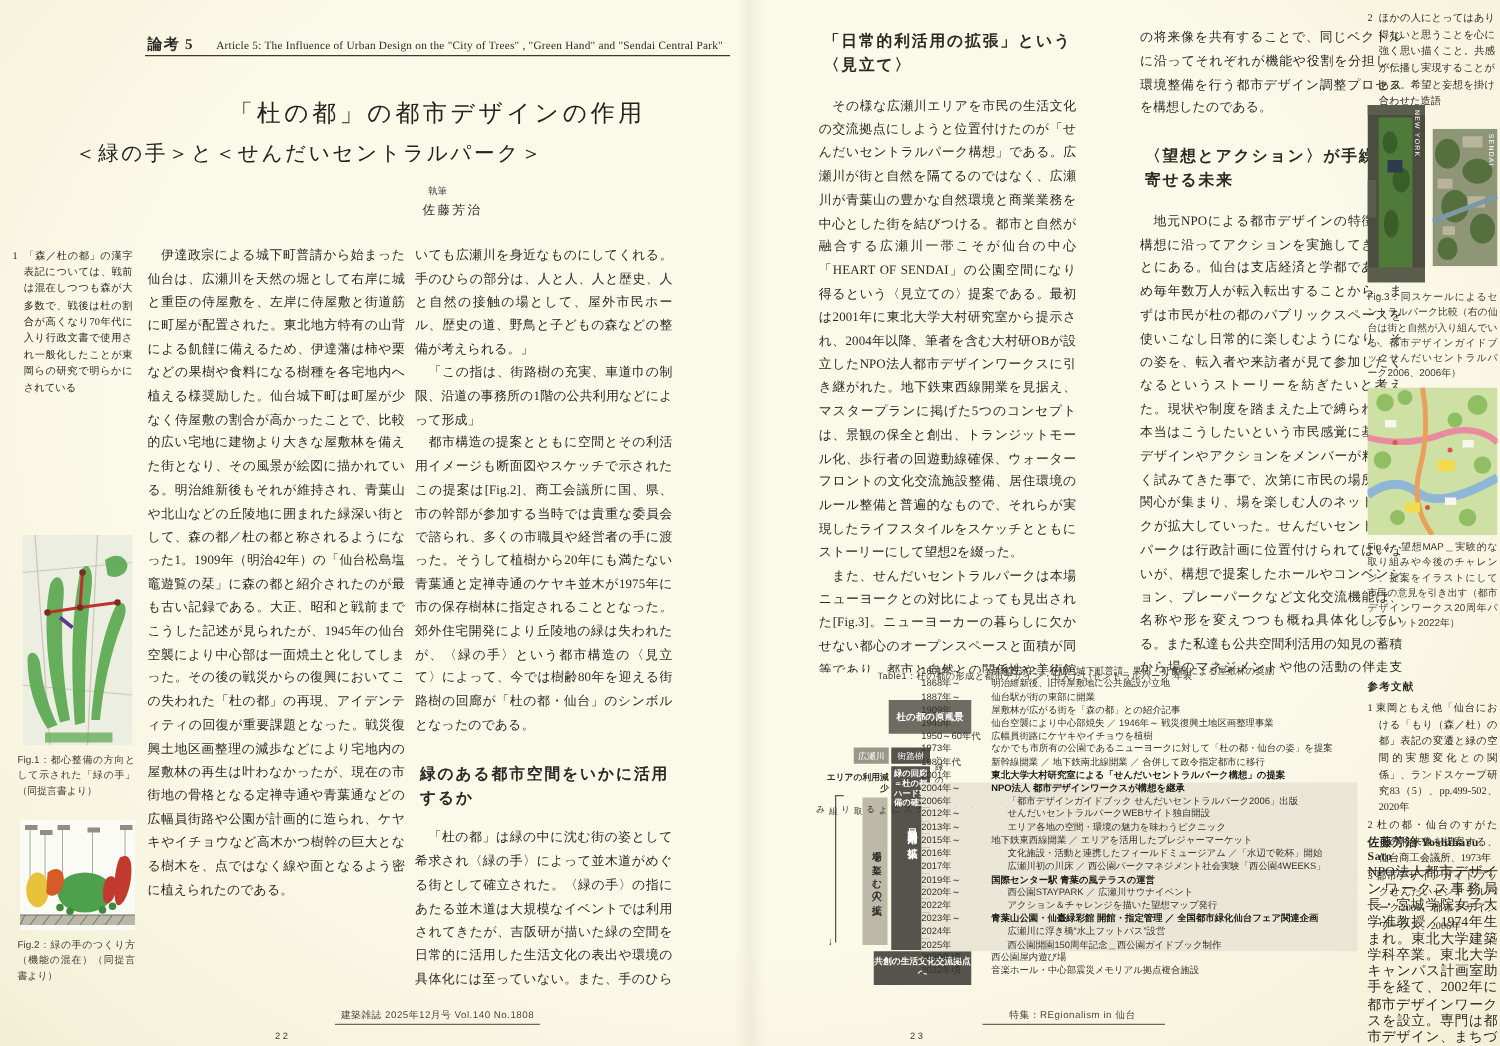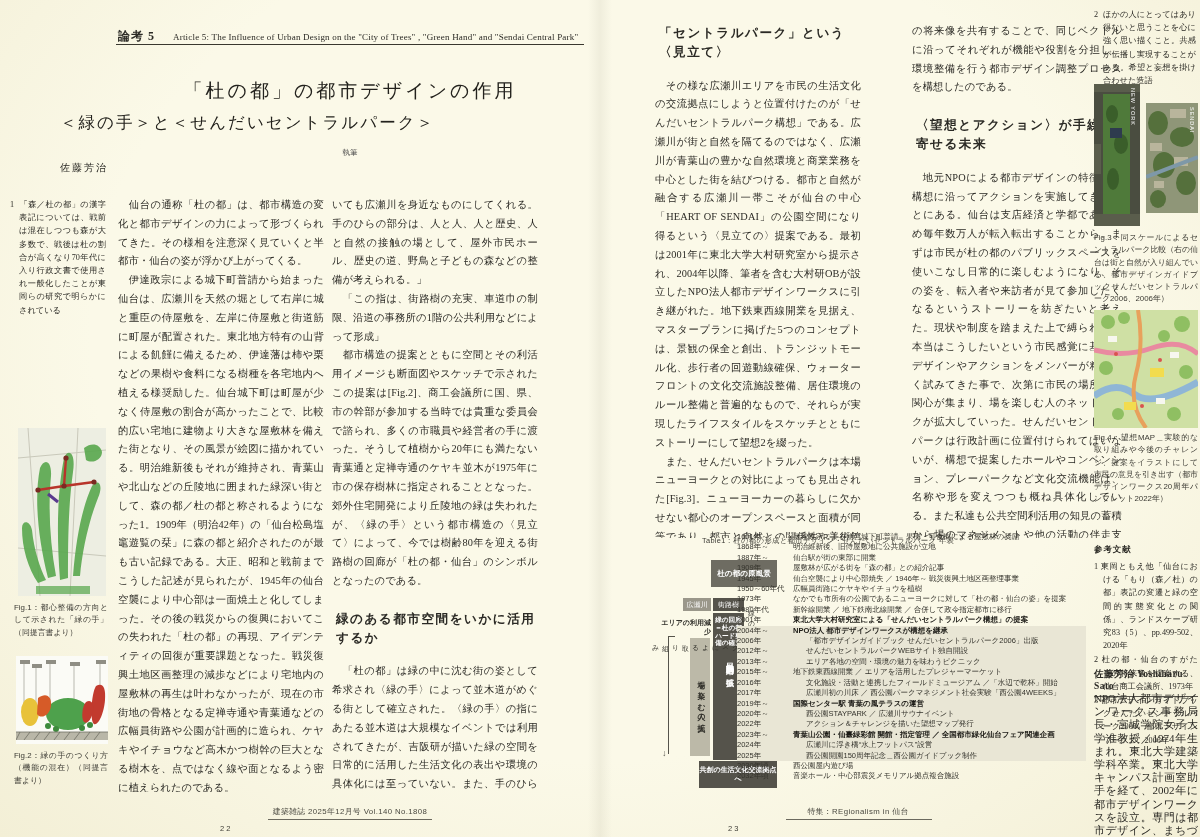--- a/index.html
+++ b/index.html
@@ -10,21 +10,21 @@
   .abs{position:absolute}
   .fold{position:absolute;left:588px;top:0;width:24px;height:837px;
     background:linear-gradient(to right,rgba(0,0,0,0) 0,rgba(90,85,60,.07) 50%,rgba(0,0,0,0) 100%)}
   
   .kick{font-weight:bold;font-size:12px;letter-spacing:1px}
   .entitle{font-size:9px;letter-spacing:.2px;margin-left:14px}
   .headrule{position:absolute;left:116px;top:44px;width:468px;border-top:1.4px solid #3a382f}
   .t1{position:absolute;left:60px;top:78px;width:580px;text-align:center;font-size:19px;letter-spacing:3px;color:#23221d}
   .t2{position:absolute;left:60px;top:112px;width:580px;text-align:left;font-size:16.5px;letter-spacing:2px;color:#23221d}
   .byl{position:absolute;left:60px;top:148px;width:580px;text-align:center;font-size:7.5px;color:#444}
-  .byn{position:absolute;left:60px;top:161px;width:580px;text-align:left;font-size:10px;letter-spacing:2px}
+  .byn{position:absolute;left:72px;top:161px;width:580px;text-align:center;font-size:10px;letter-spacing:2px}
   
   .col{position:absolute;width:206px;font-size:10.3px;line-height:18.8px;text-align:justify;letter-spacing:.1px;overflow:hidden}
   .col p{text-align:justify}
   .col p.ind{text-indent:1.05em}
   .h{font-weight:bold;font-size:12.6px;letter-spacing:1.5px;margin:19px 0 15px 4px;text-align:left}
   .h.top{margin-top:2px}
   
   .mnote{position:absolute;font-size:8.2px;line-height:13.2px;text-align:justify;letter-spacing:0}
   .mnote .num{display:inline-block;width:9px;margin-left:-9px}
   .hang{padding-left:9px}
@@ -153,34 +153,33 @@
         <line x1="44" y1="76" x2="38" y2="84"></line>
         <line x1="54" y1="76" x2="48" y2="84"></line>
         <line x1="64" y1="76" x2="58" y2="84"></line>
         <line x1="74" y1="76" x2="68" y2="84"></line>
         <line x1="84" y1="76" x2="78" y2="84"></line>
       </g>
   </svg>
   <div class="cap" style="left:14px;top:750px;width:94px">Fig.2：緑の手のつくり方（機能の混在）（同提言書より）</div>
 
   <div class="col" style="left:118px;top:196px;height:596px">
-    <p class="ind">仙台の通称「杜の都」は、都市構造の変化と都市デザインの力によって形づくられてきた。その様相を注意深く見ていくと半都市・仙台の姿が浮かび上がってくる。</p>
     <p class="ind">伊達政宗による城下町普請から始まった仙台は、広瀬川を天然の堀として右岸に城と重臣の侍屋敷を、左岸に侍屋敷と街道筋に町屋が配置された。東北地方特有の山背による飢饉に備えるため、伊達藩は柿や栗などの果樹や食料になる樹種を各宅地内へ植える様奨励した。仙台城下町は町屋が少なく侍屋敷の割合が高かったことで、比較的広い宅地に建物より大きな屋敷林を備えた街となり、その風景が絵図に描かれている。明治維新後もそれが維持され、青葉山や北山などの丘陵地に囲まれた緑深い街として、森の都／杜の都と称されるようになった1。1909年（明治42年）の「仙台松島塩竈遊覧の栞」に森の都と紹介されたのが最も古い記録である。大正、昭和と戦前までこうした記述が見られたが、1945年の仙台空襲により中心部は一面焼土と化してしまった。その後の戦災からの復興においてこの失われた「杜の都」の再現、アイデンティティの回復が重要課題となった。戦災復興土地区画整理の減歩などにより宅地内の屋敷林の再生は叶わなかったが、現在の市街地の骨格となる定禅寺通や青葉通などの広幅員街路や公園が計画的に造られ、ケヤキやイチョウなど高木かつ樹幹の巨大となる樹木を、点ではなく線や面となるよう密に植えられたのである。</p>
 
   </div>
   <div class="col" style="left:332px;top:196px;height:596px">
     <p>いても広瀬川を身近なものにしてくれる。手のひらの部分は、人と人、人と歴史、人と自然の接触の場として、屋外市民ホール、歴史の道、野鳥と子どもの森などの整備が考えられる。」</p>
     <p class="ind">「この指は、街路樹の充実、車道巾の制限、沿道の事務所の1階の公共利用などによって形成」</p>
     <p class="ind">都市構造の提案とともに空間とその利活用イメージも断面図やスケッチで示されたこの提案は[Fig.2]、商工会議所に国、県、市の幹部が参加する当時では貴重な委員会で諮られ、多くの市職員や経営者の手に渡った。そうして植樹から20年にも満たない青葉通と定禅寺通のケヤキ並木が1975年に市の保存樹林に指定されることとなった。郊外住宅開発により丘陵地の緑は失われたが、〈緑の手〉という都市構造の〈見立て〉によって、今では樹齢80年を迎える街路樹の回廊が「杜の都・仙台」のシンボルとなったのである。</p>
     <div class="h">緑のある都市空間をいかに活用するか</div>
     <p class="ind">「杜の都」は緑の中に沈む街の姿として希求され〈緑の手〉によって並木道がめぐる街として確立された。〈緑の手〉の指にあたる並木道は大規模なイベントでは利用されてきたが、吉阪研が描いた緑の空間を日常的に活用した生活文化の表出や環境の具体化には至っていない。また、手のひらにあたる広瀬川エリアの利活用も乏しいままであった。このエリアを振り返ると、かつては城や重臣の屋敷が置かれた政の中心地であり、広瀬川左岸の侍屋敷の正門は川と対岸にある城を向いてつくられていた。戊辰戦争に敗れて以降、城や侍屋敷は解体され、それらの土地に軍隊、公園、裁判所、大学など新たな時代の公的施設が配置されていく。ちょうど150年前に3軒の侍屋敷が仙台で最初の公園（現在の西公園）となり、公会堂や小学校などが立地し、幾度も博覧会の会場として利用された。しかし、仙台駅が西公園から1.6kmも東に開業して以降、近代化とともに街の中心は東の駅前へと移っていった。21世紀に入ると西公園に立地していた市民図書館、市民プール、天文台が次々と移転し、このエリアへの市民の足はさらに遠のいていたのである。</p>
   </div>
 
   <div class="col" style="left:655px;top:22px;height:516px">
-    <div class="h top">「セントラルパーク」という〈見立て〉</div>
+    <div class="h top">「日常的利活用の拡張」という〈見立て〉</div>
     <p class="ind">その様な広瀬川エリアを市民の生活文化の交流拠点にしようと位置付けたのが「せんだいセントラルパーク構想」である。広瀬川が街と自然を隔てるのではなく、広瀬川が青葉山の豊かな自然環境と商業業務を中心とした街を結びつける。都市と自然が融合する広瀬川一帯こそが仙台の中心「HEART OF SENDAI」の公園空間になり得るという〈見立ての〉提案である。最初は2001年に東北大学大村研究室から提示され、2004年以降、筆者を含む大村研OBが設立したNPO法人都市デザインワークスに引き継がれた。地下鉄東西線開業を見据え、マスタープランに掲げた5つのコンセプトは、景観の保全と創出、トランジットモール化、歩行者の回遊動線確保、ウォーターフロントの文化交流施設整備、居住環境のルール整備と普遍的なもので、それらが実現したライフスタイルをスケッチとともにストーリーにして望想2を綴った。</p>
     <p class="ind">また、せんだいセントラルパークは本場ニューヨークとの対比によっても見出された[Fig.3]。ニューヨーカーの暮らしに欠かせない都心のオープンスペースと面積が同等であり、都市と自然との関係性や美術館など文化施設の集積、公園利用、土地所有などの比較分析をもとに仙台の特徴を描いた。空間構成のみならずコンセプトやソフト面も仙台での実現を望想しつつ取り上げた。たとえば1850年代に発展途上のマンハッタンでダウンタウンより遥か北の荒野を「セントラルパーク」と位置付けた大胆な都市空間構想力、地元新聞記者を始めとする市民側の働きかけが議会や行政を動かして実現したというプロセス、コンサバンシーというNPOが多額の寄付を集めて公園を維持管理するマネジメント体制などである。なかでも市所有の公園であるニューヨークに対して、せんだいセントラルパークエリアは、青葉山公園や西公園などは仙台市所管、河川区域は宮城県、その他大学や民有地と所有者や管理者が混在している。だが、さまざまな主体が街</p>
   </div>
   <div class="col" style="left:912px;top:22px;width:210px;height:516px">
     <p>の将来像を共有することで、同じベクトルに沿ってそれぞれが機能や役割を分担し、環境整備を行う都市デザイン調整プロセスを構想したのである。</p>
     <div class="h">〈望想とアクション〉が手繰り寄せる未来</div>
     <p class="ind">地元NPOによる都市デザインの特徴は、構想に沿ってアクションを実施してきたことにある。仙台は支店経済と学都であるため毎年数万人が転入転出することから、まずは市民が杜の都のパブリックスペースを使いこなし日常的に楽しむようになり、その姿を、転入者や来訪者が見て参加したくなるというストーリーを紡ぎたいと考えた。現状や制度を踏まえた上で縛られず、本当はこうしたいという市民感覚に基づくデザインやアクションをメンバーが粘り強く試みてきた事で、次第に市民の場所への関心が集まり、場を楽しむ人のネットワークが拡大していった。せんだいセントラルパークは行政計画に位置付けられてはいないが、構想で提案したホールやコンベンション、プレーパークなど文化交流機能は、名称や形を変えつつも概ね具体化している。また私達も公共空間利活用の知見の蓄積から場のマネジメントや他の活動の伴走支援に携わるなど協働の展開が広がってきた。</p>
 
   </div>
 

